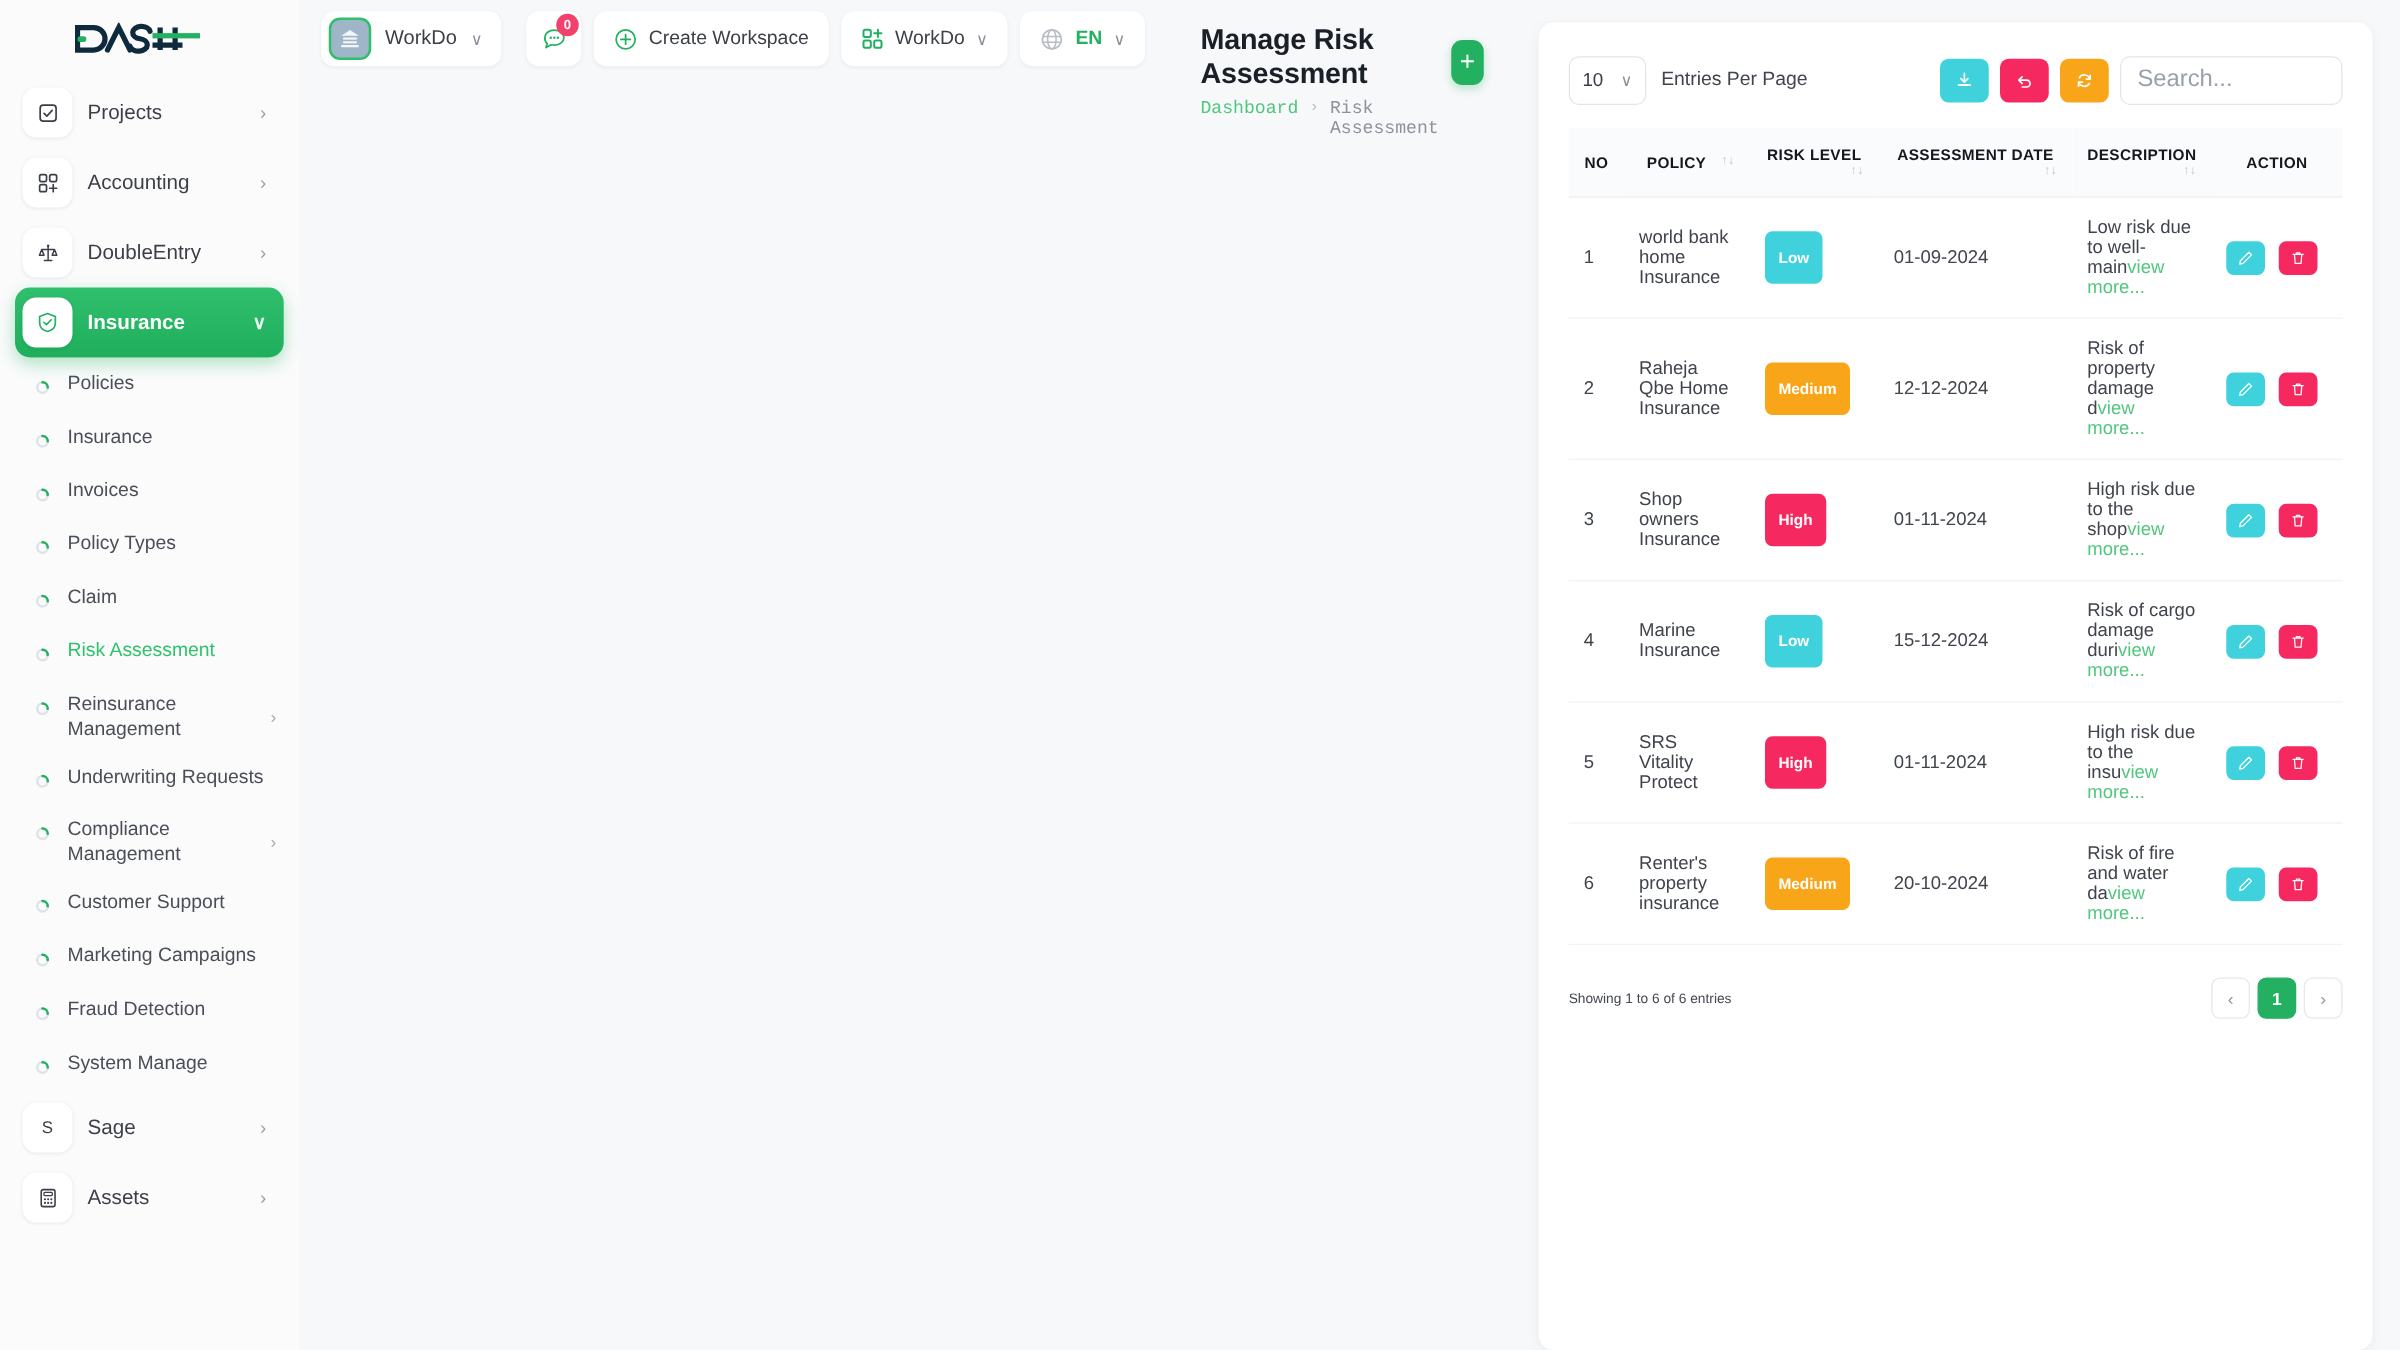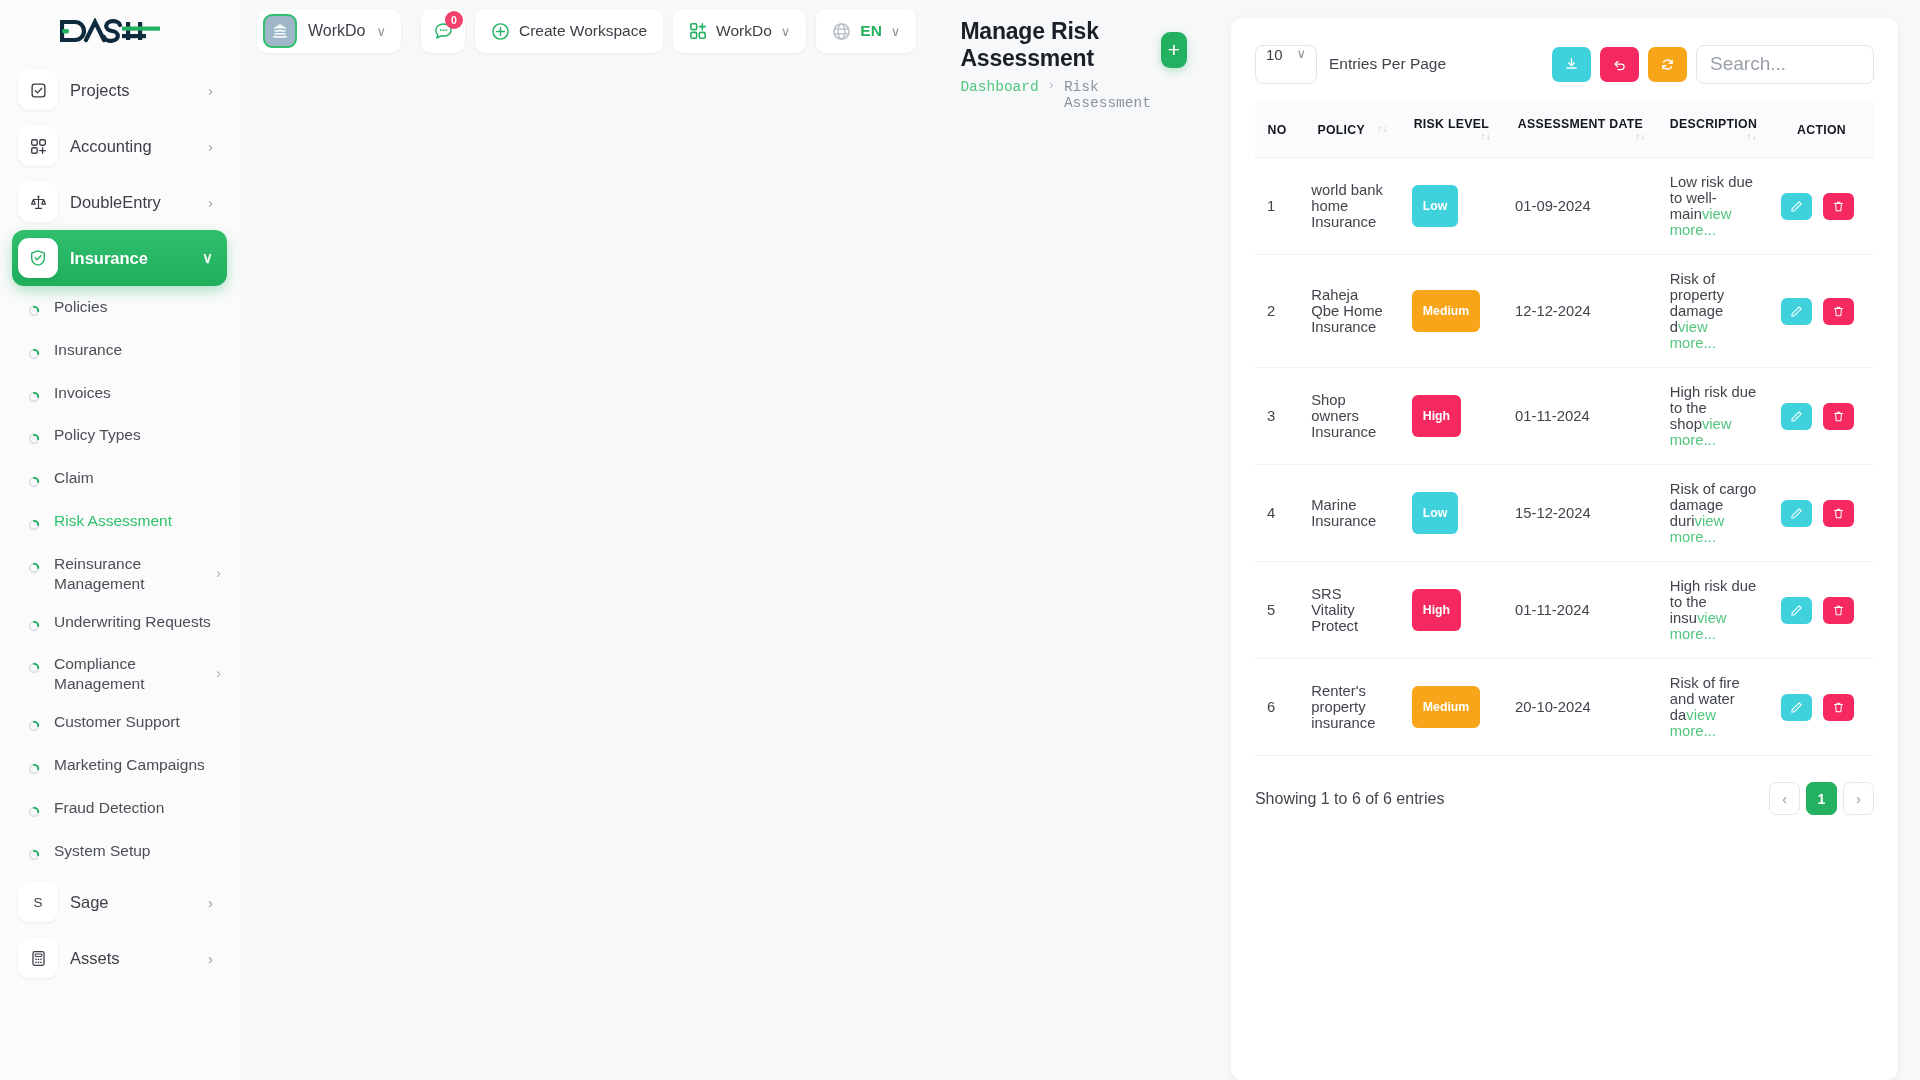--- a/index.html
+++ b/index.html
@@ -102,21 +102,21 @@
   }
 
   .card {
     margin: 18px 22px 0 22px; background: #fff; border-radius: 12px;
     box-shadow: 0 2px 10px rgba(20,30,60,.05); padding: 22px 24px 26px 24px;
   }
   .card-tools { display: flex; align-items: center; height: 48px; }
   .entries-sel {
     position: relative; width: 62px; height: 39px;
     border: 1px solid #e2e5ea; border-radius: 8px;
-    display: flex; padding: 0 10px;
+    display: flex; align-items: center; padding: 0 10px;
     font-size: 15px; color: #3c3f47; cursor: pointer; background: #fff;
   }
   .entries-sel .caret { margin-left: auto; }
   .entries-lbl { margin-left: 12px; font-size: 15.5px; color: #40444c; }
 
   .tool-right { margin-left: auto; display: flex; align-items: center; gap: 9px; }
   .sq-btn {
     width: 39px; height: 35px; border-radius: 7px;
     display: flex; align-items: center; justify-content: center; cursor: pointer;
   }
@@ -159,21 +159,21 @@
 
   .act-cell { white-space: nowrap; }
   .act-btn {
     display: inline-flex; align-items: center; justify-content: center;
     width: 31px; height: 27px; border-radius: 6px; margin-right: 7px; cursor: pointer;
   }
   .act-edit { background: #3fd2dd; }
   .act-del { background: #f5295f; }
 
   .card-foot { display: flex; align-items: center; margin-top: 26px; }
-  .showing { font-size: 16px; color: #43474f; }
+  .showing { font-size: 11px; color: #43474f; }
   .pager { margin-left: auto; display: flex; align-items: center; gap: 6px; }
   .pg {
     min-width: 31px; height: 33px; border: 1px solid #e6e8ec; border-radius: 7px;
     display: flex; align-items: center; justify-content: center;
     font-size: 14px; color: #8f949c; background: #fff; cursor: pointer;
   }
   .pg.cur { background: #23b161; border-color: #23b161; color: #fff; font-weight: bold; }
 </style>
 </head>
 <body>
@@ -327,21 +327,21 @@
               <circle cx="6" cy="6" r="4.2" fill="none" stroke="#dfe3e7" stroke-width="2"></circle>
               <path d="M6 1.8 a4.2 4.2 0 0 1 4.2 4.2" fill="none" stroke="#23b161" stroke-width="2" stroke-linecap="round"></path>
             </svg></span>
         <span class="stext">Fraud Detection</span>
       </div>
       <div class="sub-item">
         <span class="dot"><svg width="12" height="12" viewBox="0 0 12 12">
               <circle cx="6" cy="6" r="4.2" fill="none" stroke="#dfe3e7" stroke-width="2"></circle>
               <path d="M6 1.8 a4.2 4.2 0 0 1 4.2 4.2" fill="none" stroke="#23b161" stroke-width="2" stroke-linecap="round"></path>
             </svg></span>
-        <span class="stext">System Setup</span>
+        <span class="stext">System Manage</span>
       </div>
     </div>
 
     <nav class="nav">
       <div class="nav-item">
         <span class="ico-box">
           <svg width="18" height="18" viewBox="0 0 20 20">
               <text x="10" y="15" font-family="Liberation Sans, sans-serif" font-size="15" fill="#3c3f47" text-anchor="middle">S</text>
             </svg>
         </span>

